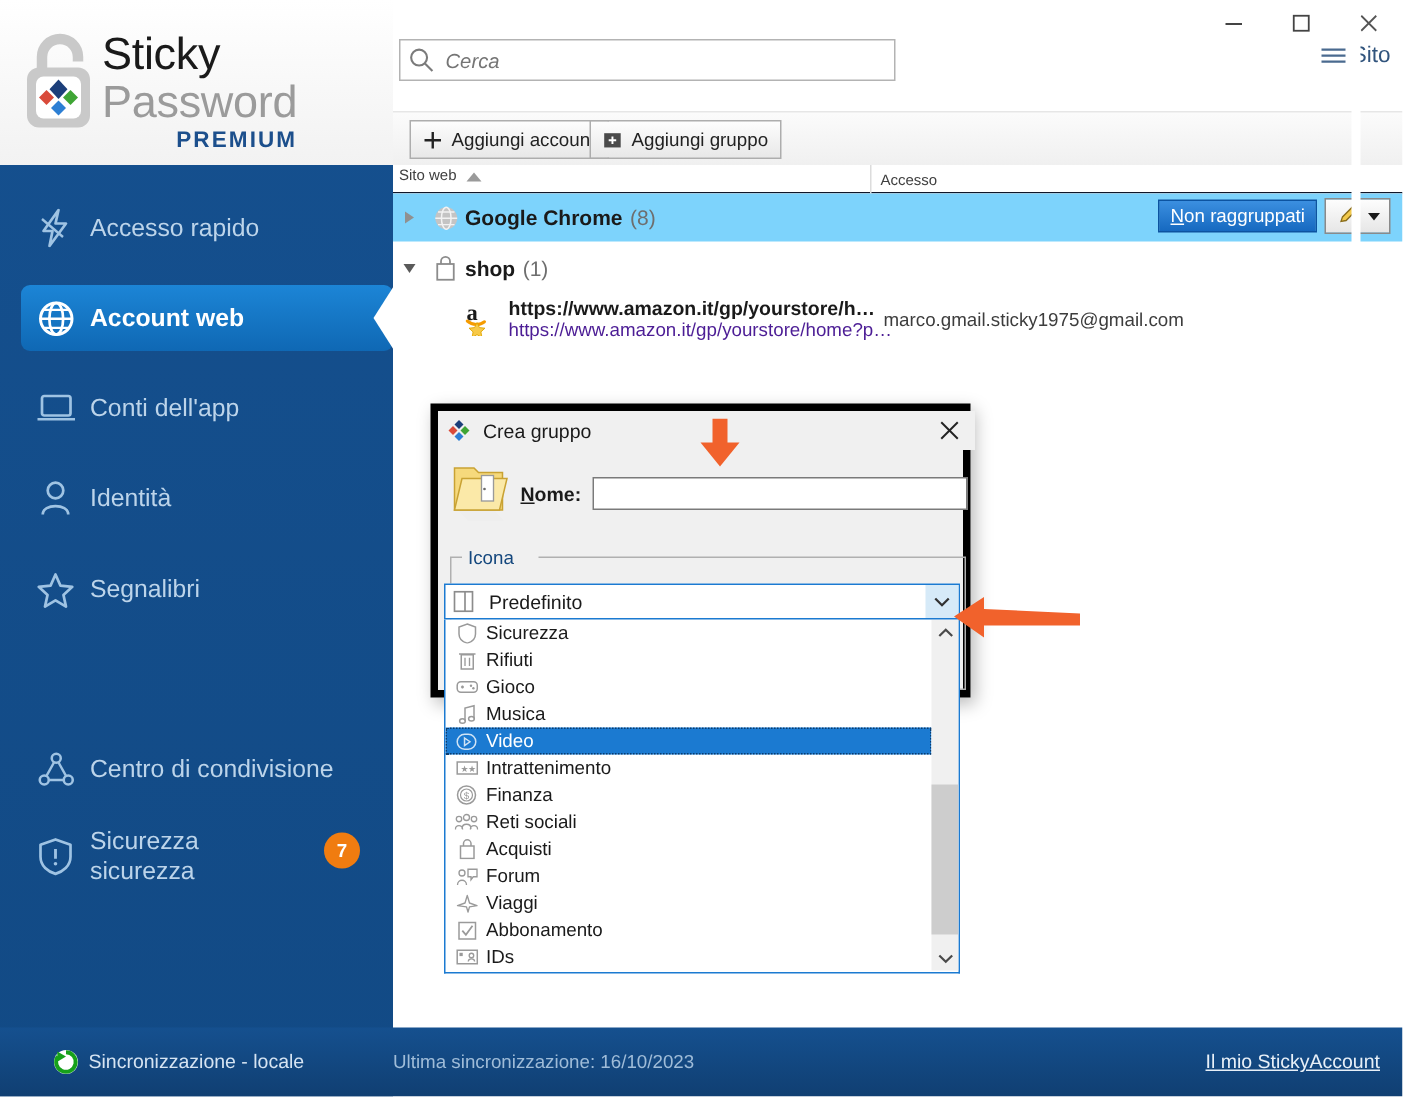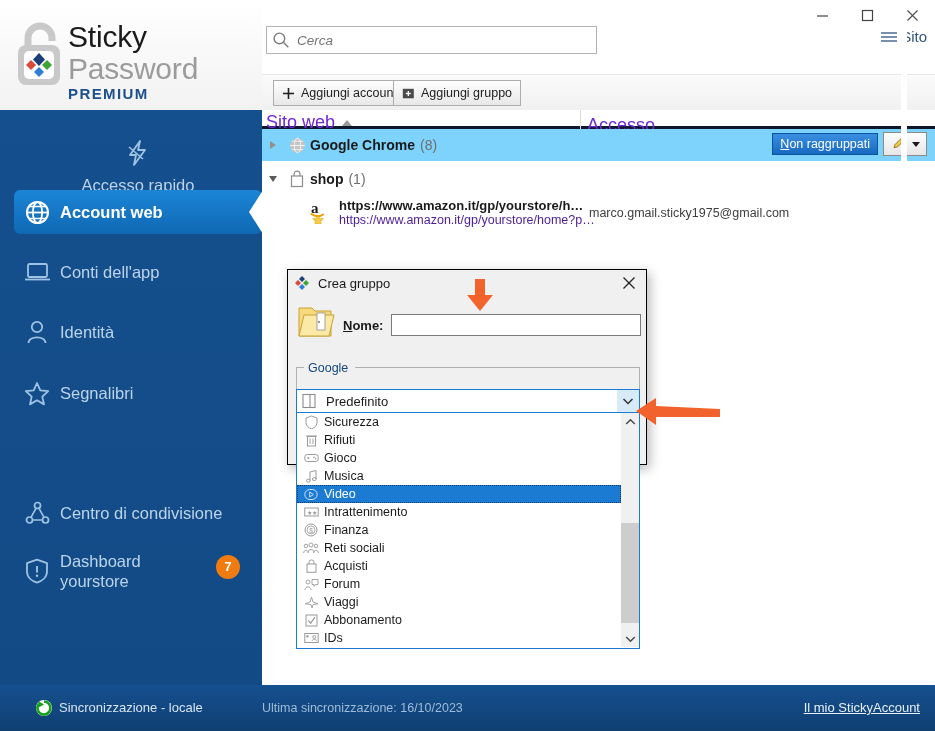--- a/index.html
+++ b/index.html
@@ -42,21 +42,21 @@
   .logo-sticky {
     font-size: 30px; color: #1a1a1a;
     line-height: 30px; letter-spacing: -0.2px;
   }
   .logo-password {
     font-size: 30px; color: #9b9b9b;
     line-height: 31px; letter-spacing: -0.2px; margin-top: 1px;
   }
   .logo-premium {
     font-size: 15px; color: #1c4f8c; font-weight: bold;
-    letter-spacing: 1.4px; text-align: left; margin-top: 1px;
+    letter-spacing: 1.4px; text-align: right; margin-top: 1px;
   }
 
   .nav-item {
     position: absolute;
     left: 14px;
     width: 248px;
     height: 44px;
     display: flex;
     align-items: center;
     color: #bcd4ea;
@@ -179,22 +179,22 @@
   #btn-add-account { left: 11px; }
   #btn-add-group { left: 131px; }
   .tb-btn .tb-ico { margin-right: 6px; display: flex; }
 
   
   #colheader {
     position: absolute;
     left: 262px; top: 110px;
     width: 673px; height: 19px;
     background: #ffffff;
-    border-bottom: 3px solid #0f172a;
-    font-size: 18px; color: #6d28d9;
+    border-bottom: 1px solid #0f172a;
+    font-size: 10px; color: #404040;
   }
   #col-site { position: absolute; left: 4px; top: 2px; display: flex; align-items: center; }
   #col-site .sortarrow {
     margin-left: 7px;
     width: 0; height: 0;
     border-left: 5px solid transparent;
     border-right: 5px solid transparent;
     border-bottom: 6px solid #9a9a9a;
   }
   #col-div { position: absolute; left: 318px; top: 0; width: 1px; height: 19px; background: #dcdcdc; }
@@ -253,21 +253,21 @@
     position: absolute; left: 327px; top: 13px;
     font-size: 12.5px; color: #3d3d3d;
   }
 
   
   #dialog {
     position: absolute;
     left: 287px; top: 269px;
     width: 360px; height: 196px;
     background: #f0f0f0;
-    border: 1px solid #000000;
+    border: 5px solid #000000;
     box-shadow: 3px 4px 11px rgba(0,0,0,0.28);
   }
   #dlg-titlebar {
     position: absolute; left: 0; top: 0; width: 358px; height: 26px;
     background: #f0f0f0;
     display: flex; align-items: center;
   }
   #dlg-ico { margin-left: 6px; width: 16px; height: 16px; display: flex; }
   #dlg-title { margin-left: 8px; font-size: 13px; color: #1a1a1a; }
   #dlg-close {
@@ -417,21 +417,21 @@
           <polygon points="25,47 30,52 25,57 20,52" fill="#2d7fd4"></polygon>
         </svg>
       </div>
       <div id="logo-text">
         <div class="logo-sticky">Sticky</div>
         <div class="logo-password">Password</div>
         <div class="logo-premium">PREMIUM</div>
       </div>
     </div>
 
-    <div class="nav-item" style="top:130px;flex-direction:column;">
+    <div class="nav-item" style="top:130px;">
       <span class="nav-ico">
         <svg width="24" height="26" viewBox="0 0 24 26">
             <path d="M14 1 L4 15 h6 L8 25 L19 10 h-7 z" fill="none" stroke="#9fc3e3" stroke-width="1.8" stroke-linejoin="round"></path>
             <line x1="3" y1="7" x2="17" y2="19" stroke="#9fc3e3" stroke-width="1.6"></line>
           </svg>
       </span>
       <span class="nav-label">Accesso rapido</span>
     </div>
 
     <div class="nav-item active" style="top:190px;">
@@ -491,21 +491,21 @@
     </div>
 
     <div class="nav-item" style="top:545px; height:52px;">
       <span class="nav-ico" style="height:52px;">
         <svg width="24" height="26" viewBox="0 0 24 26">
             <path d="M12 1.6 L22 5.2 v8 c0 6.2 -5.2 10 -10 11.4 C7 23.2 2 19.4 2 13.2 v-8 z" fill="none" stroke="#9fc3e3" stroke-width="1.8" stroke-linejoin="round"></path>
             <line x1="12" y1="8" x2="12" y2="14.5" stroke="#9fc3e3" stroke-width="1.9"></line>
             <circle cx="12" cy="17.8" r="1.2" fill="#9fc3e3"></circle>
           </svg>
       </span>
-      <span class="nav-label" style="line-height:20px; max-width:130px;">Dashboard yourstore</span>
+      <span class="nav-label" style="line-height:20px; max-width:130px;">Sicurezza sicurezza</span>
       <span class="badge-count">7</span>
     </div>
   </div>
 
   <div id="titlebar">
     <div class="winctl" id="win-min">
       <svg width="13" height="13" viewBox="0 0 13 13">
           <line x1="1" y1="7" x2="12" y2="7" stroke="#444" stroke-width="1.2"></line>
         </svg>
     </div>
@@ -668,21 +668,21 @@
         <path d="M6 35 L12 41 h24 L30 35 z" fill="#ededed" opacity="0.7"></path>
       </svg>
     </span>
 
     <div id="dlg-name-label">
       <u>N</u><span>ome:</span>
     </div>
     <input id="dlg-name-input" type="text" value="" style="">
 
     <div id="dlg-group-box"></div>
-    <div id="dlg-group-legend" style="left:16px; top:91px;">Google</div>
+    <div id="dlg-group-legend" style="left:16px; top:91px;">Icona</div>
 
     <div class="dlg-btn-ghost" style="left:266px; top:146px;"></div>
   </div>
 
   <div id="combo-list">
     <div id="opts-scroll-area">
 
       <div class="opt">
         <span class="opt-ico">
           <svg width="13" height="14" viewBox="0 0 13 14">

